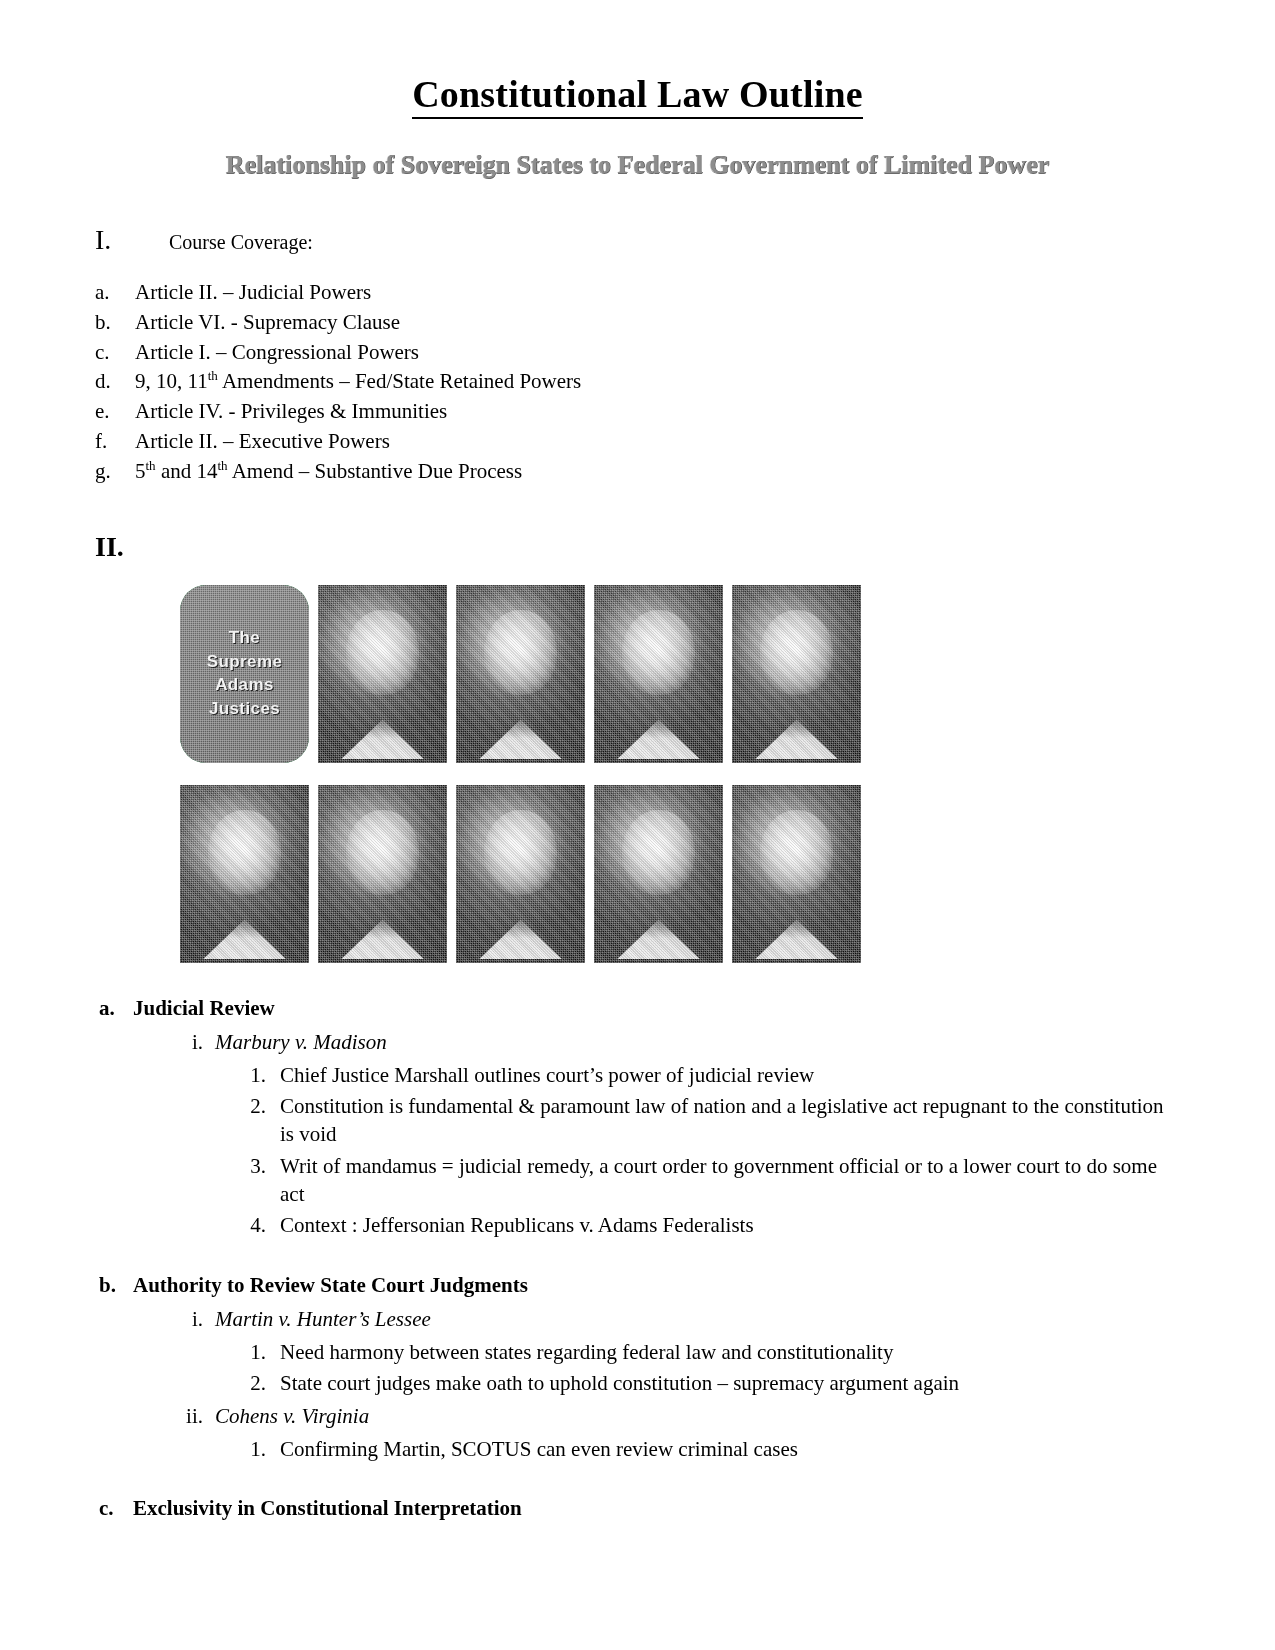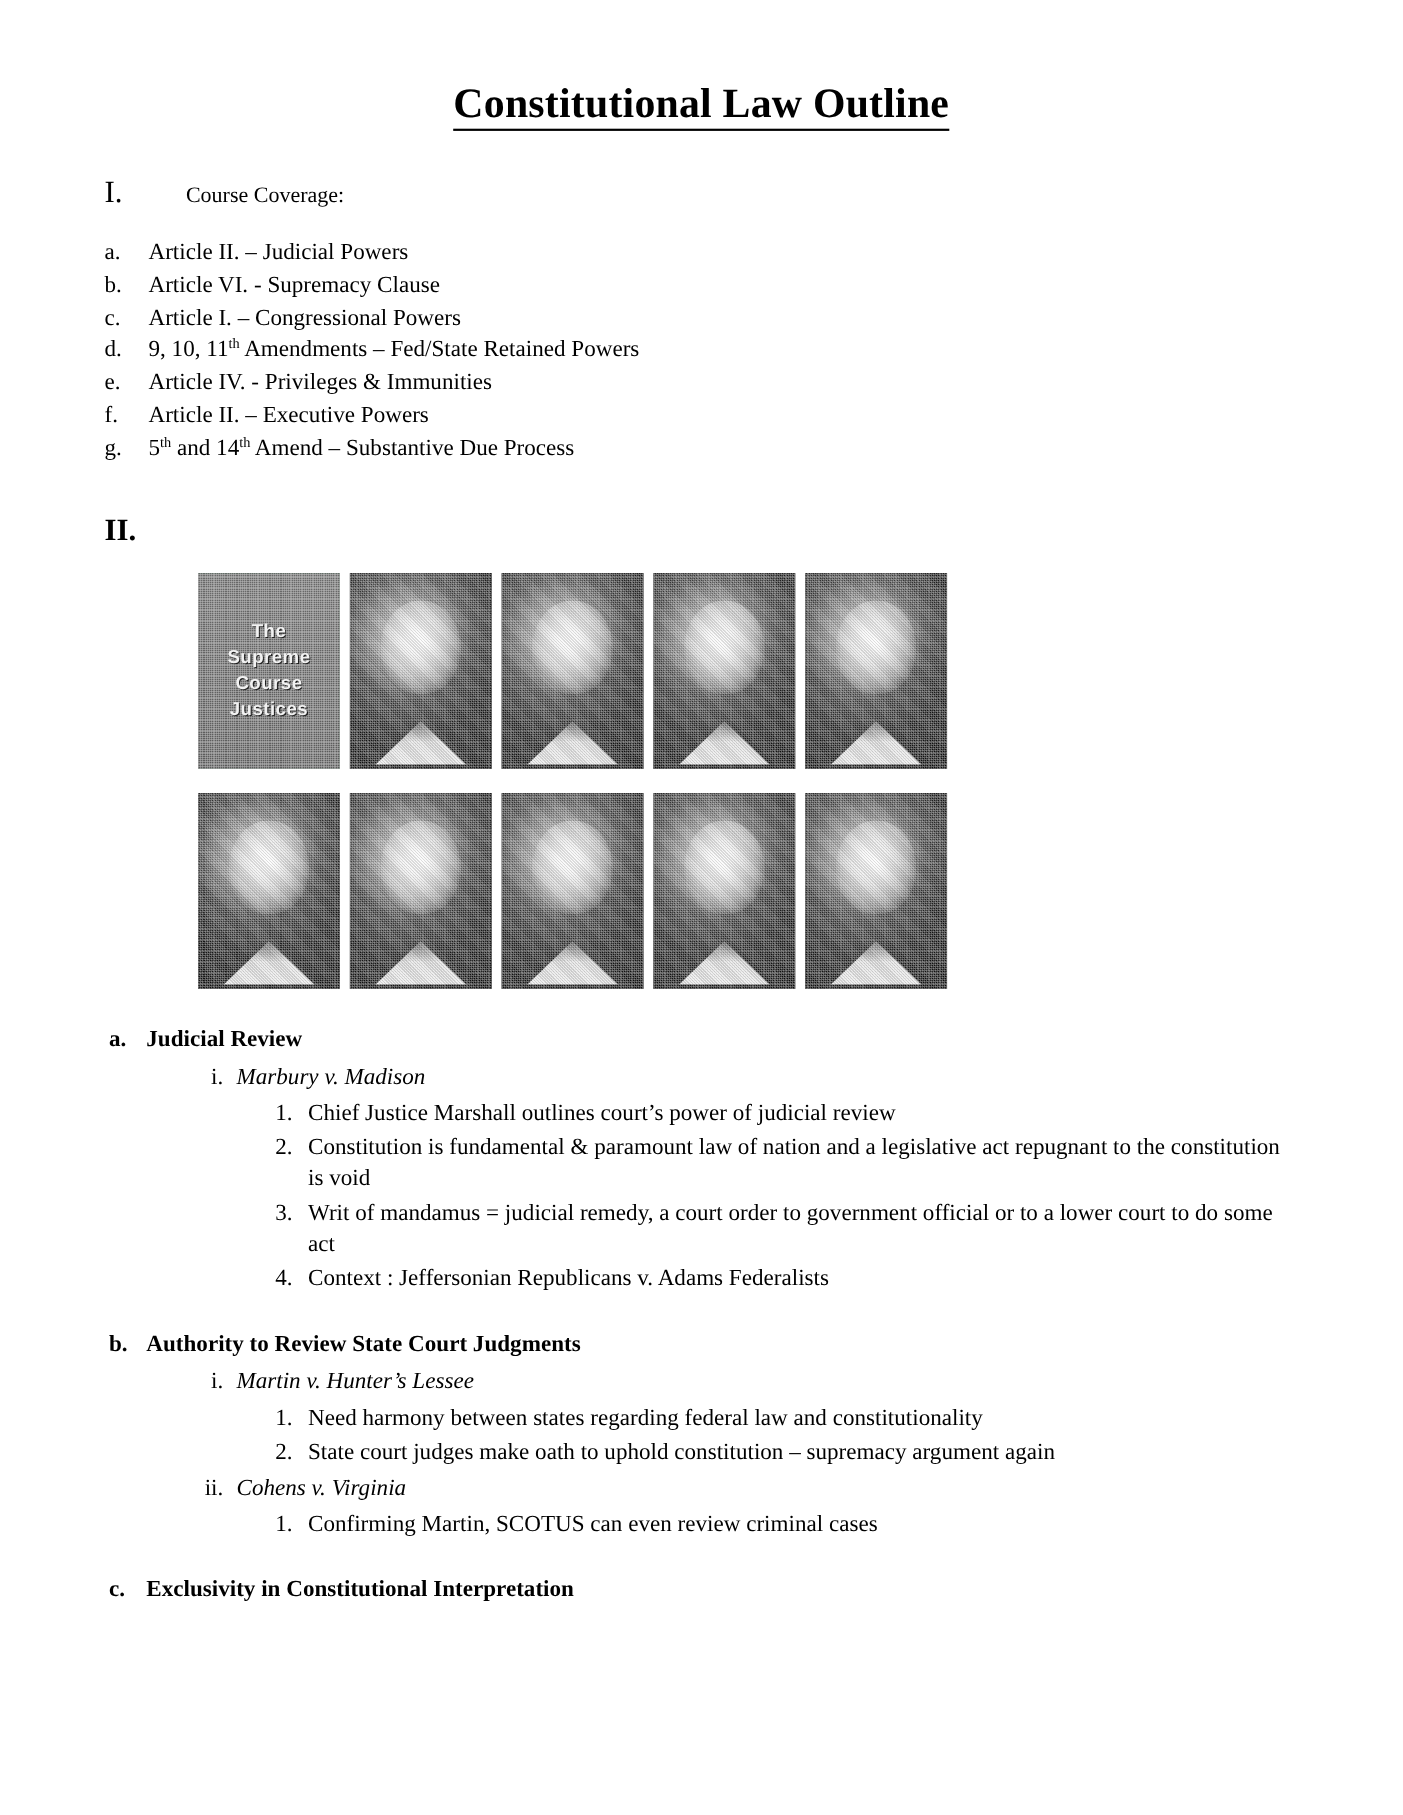--- a/index.html
+++ b/index.html
@@ -191,20 +191,21 @@
     position: absolute;
     left: 18%;
     bottom: 2%;
     width: 64%;
     height: 26%;
     background: linear-gradient(180deg, rgba(255,255,255,0.0) 0%, rgba(255,255,255,0.85) 55%, rgba(255,255,255,0.9) 100%);
     clip-path: polygon(0 100%, 50% 14%, 100% 100%);
   }
   .cell.title-cell {
     background: #15803d;
+    border-radius: 26px;
   }
   .cell.title-cell .tone {
     background-image: linear-gradient(180deg, #6a6a6a 0%, #5c5c5c 100%);
   }
   .cell-title-text {
     position: absolute;
     inset: 0;
     display: flex;
     flex-direction: column;
     align-items: center;
@@ -223,20 +224,21 @@
   .justice-row.row2 { margin-bottom: 22px; }
 </style>
 </head>
 <body>
 
 <div class="page">
 
   <h1 class="doc-title">
     <span>Constitutional Law Outline</span>
   </h1>
+  <div class="doc-subtitle">Relationship of Sovereign States to Federal Government of Limited Power</div>
 
   <div class="roman-section">
     <div class="roman-num">I.</div>
     <div class="roman-text">Course Coverage:</div>
   </div>
 
   <ul class="alpha-list">
     <li class="alpha-item">
       <span class="alpha-marker">a.</span>
       <span class="alpha-body">Article II. – Judicial Powers</span>
@@ -273,21 +275,21 @@
 
   <div class="justices">
 
     <div class="justice-row row1">
       <div class="cell title-cell">
         <div class="tone"></div>
         <div class="dither"></div>
         <div class="cell-title-text">
           <span>The</span>
           <span>Supreme</span>
-          <span>Course</span>
+          <span>Adams</span>
           <span>Justices</span>
         </div>
       </div>
 
       <div class="cell">
         <div class="tone"></div>
         <div class="face"></div>
         <div class="collar"></div>
         <div class="dither"></div>
         <div class="grain"></div>

